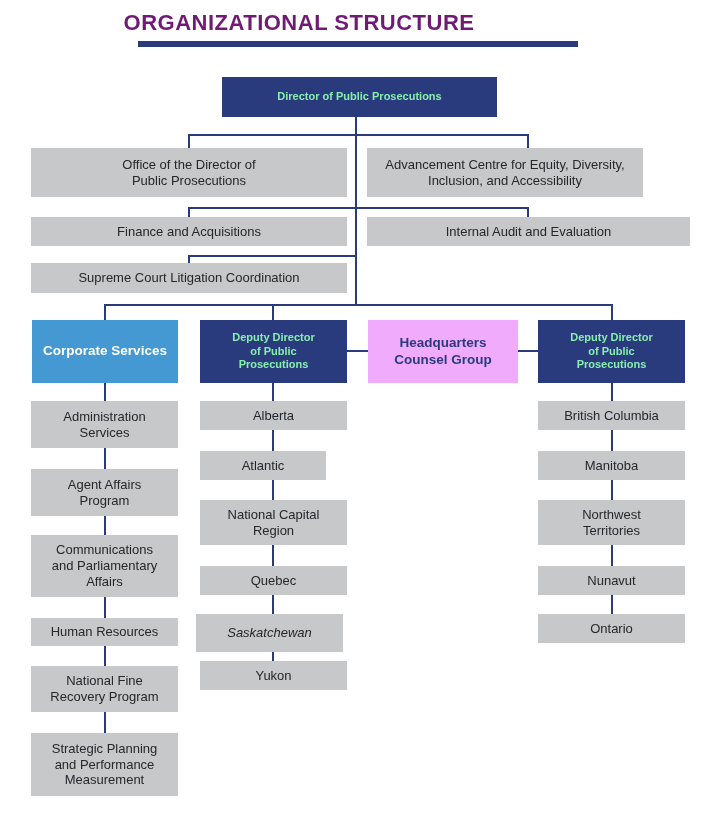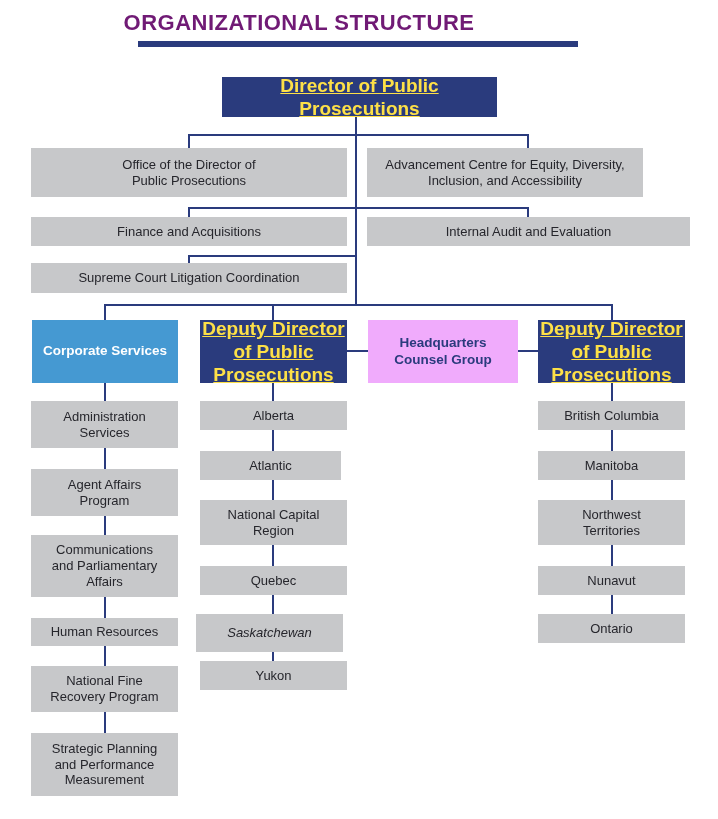--- a/index.html
+++ b/index.html
@@ -5,21 +5,21 @@
   html,body{margin:0;padding:0;background:#ffffff;}
   #page{position:relative;width:718px;height:819px;background:#ffffff;overflow:hidden;
         font-family:"Liberation Sans",sans-serif;}
   .title{position:absolute;left:0;top:10px;width:598px;text-align:center;
          font-size:22px;font-weight:700;letter-spacing:.5px;color:#701a75;}
   .title-bar{position:absolute;left:138px;top:41px;width:440px;height:6px;background:#2a3b7d;}
   .box{position:absolute;display:flex;align-items:center;justify-content:center;
        text-align:center;white-space:pre-line;line-height:1.22;font-size:13px;
        box-sizing:border-box;z-index:2;}
   .gray{background:#c7c8ca;color:#26262c;font-weight:400;}
-  .navy{background:#2a3b7d;color:#fde047;font-weight:700;font-size:19px;text-decoration:underline;}
+  .navy{background:#2a3b7d;color:#86efac;font-weight:700;font-size:11px;}
   .blue{background:#4599d2;color:#ffffff;font-weight:700;font-size:13.5px;}
   .yellow{background:#f0abfc;color:#2a3b7d;font-weight:700;font-size:13.5px;}
   .line{position:absolute;background:#2a3b7d;z-index:1;}
 </style>
 </head>
 <body>
 
 <div id="page">
 
   <div class="title">ORGANIZATIONAL STRUCTURE</div>
@@ -74,21 +74,21 @@
 and Parliamentary
 Affairs</div>
   <div class="box gray" style="left:31px;top:618px;width:147px;height:28px;">Human Resources</div>
   <div class="box gray" style="left:31px;top:666px;width:147px;height:46px;">National Fine
 Recovery Program</div>
   <div class="box gray" style="left:31px;top:733px;width:147px;height:63px;">Strategic Planning
 and Performance
 Measurement</div>
 
   <div class="box gray" style="left:200px;top:401px;width:147px;height:29px;">Alberta</div>
-  <div class="box gray" style="left:200px;top:451px;width:141px;height:29px;">Atlantic</div>
+  <div class="box gray" style="left:200px;top:451px;width:126px;height:29px;">Atlantic</div>
   <div class="box gray" style="left:200px;top:500px;width:147px;height:45px;">National Capital
 Region</div>
   <div class="box gray" style="left:200px;top:566px;width:147px;height:29px;">Quebec</div>
   <div class="box gray" style="left:196px;top:614px;width:147px;height:38px;font-style:italic;">Saskatchewan</div>
   <div class="box gray" style="left:200px;top:661px;width:147px;height:29px;">Yukon</div>
 
   <div class="box gray" style="left:538px;top:401px;width:147px;height:29px;">British Columbia</div>
   <div class="box gray" style="left:538px;top:451px;width:147px;height:29px;">Manitoba</div>
   <div class="box gray" style="left:538px;top:500px;width:147px;height:45px;">Northwest
 Territories</div>

